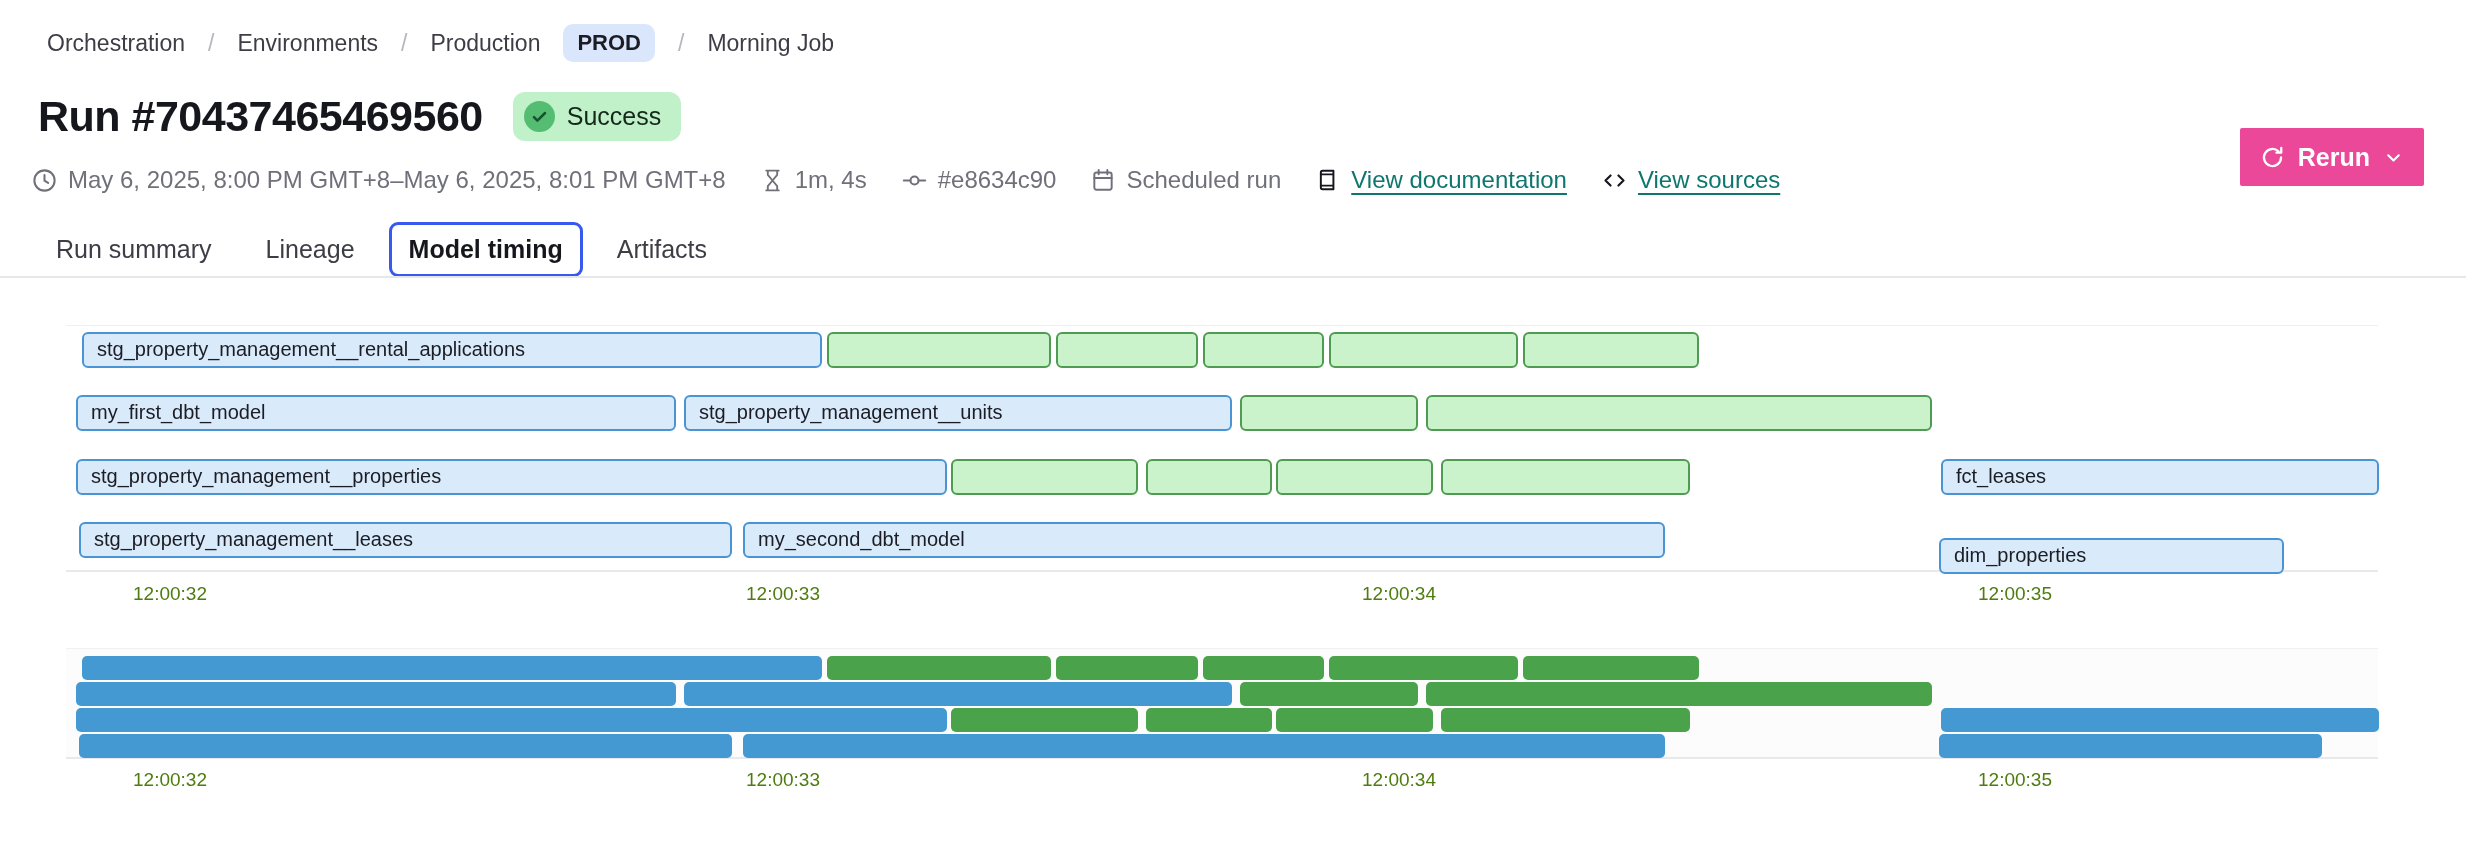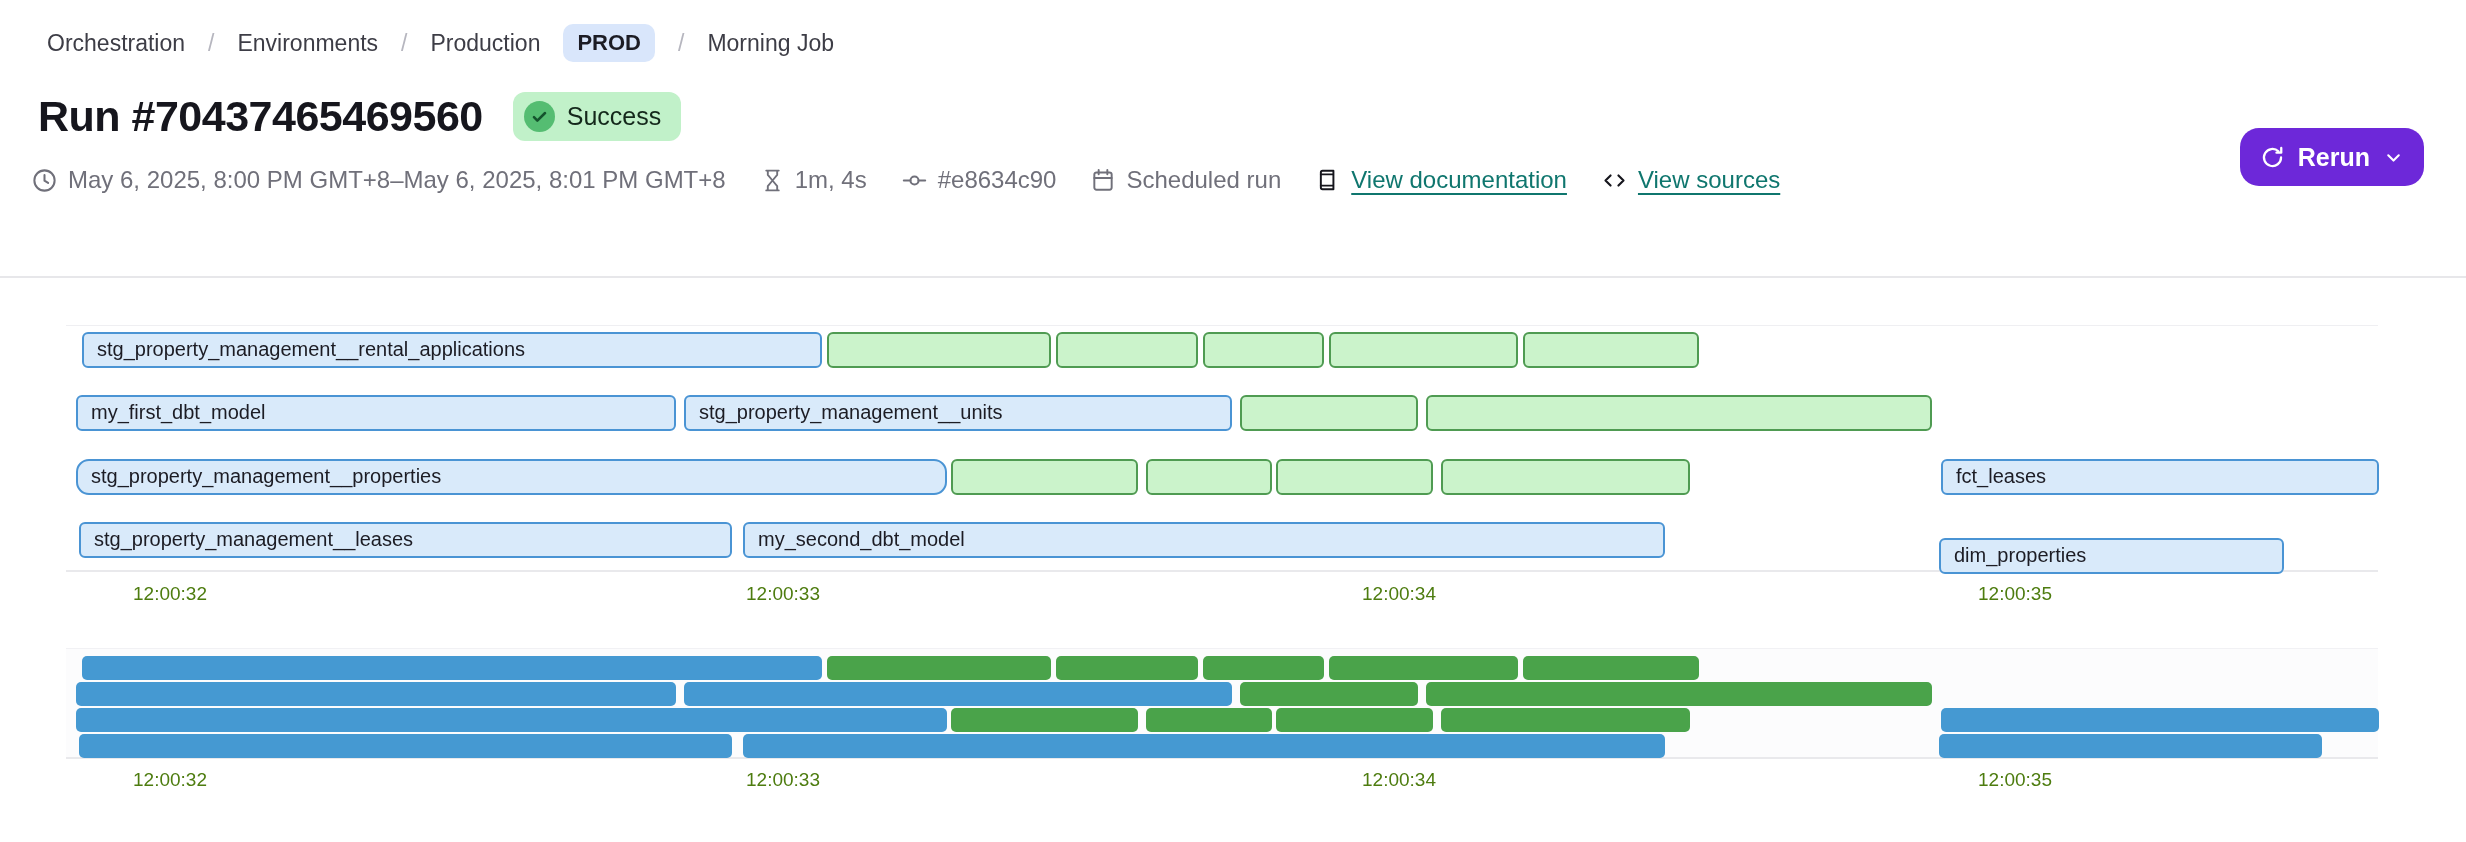--- a/index.html
+++ b/index.html
@@ -12,21 +12,21 @@
   .crumb { cursor:pointer; }
   .crumb-sep { color:#b6b6bf; }
   .env-badge { background:#d9e6fb; color:#1c1c24; font-weight:700; font-size:22px; padding:6px 14px; border-radius:10px; }
 
   
   .title-row { position:absolute; top:92px; left:38px; display:flex; align-items:flex-start; gap:30px; }
   .run-title { font-size:43px; font-weight:700; letter-spacing:-0.5px; color:#16161d; margin:0; }
   .status-badge { display:inline-flex; align-items:center; gap:12px; background:#c1f1c9; border-radius:12px; padding:9px 20px 9px 11px; font-size:25px; font-weight:500; color:#14281b; }
   .status-dot { width:31px; height:31px; border-radius:50%; background:#55bd72; display:inline-flex; align-items:center; justify-content:center; }
 
-  .rerun-btn { position:absolute; top:128px; right:42px; height:58px; display:flex; align-items:center; gap:13px; background:#6d28d9; color:#fff; border:none; border-radius:19px; padding:0 20px; font-size:25px; font-weight:600; font-family:inherit; cursor:pointer; }
+  .rerun-btn { position:absolute; top:128px; right:42px; height:58px; display:flex; align-items:center; gap:13px; background:#ec4899; color:#fff; border:none; border-radius:2px; padding:0 20px; font-size:25px; font-weight:600; font-family:inherit; cursor:pointer; }
 
   
   .meta-row { position:absolute; top:166px; left:31px; display:flex; align-items:center; gap:34px; font-size:24px; color:#70707a; }
   .meta-item { display:flex; align-items:center; gap:10px; white-space:nowrap; }
   .meta-link { color:#0f766e; font-weight:400; text-decoration:underline; text-underline-offset:5px; cursor:pointer; }
 
   
   .tabs { position:absolute; top:222px; left:36px; display:flex; align-items:center; gap:14px; font-size:25px; }
   .tab { padding:10px 17px; border:3px solid transparent; border-radius:9px; color:#3d3d46; font-weight:500; cursor:pointer; white-space:nowrap; }
   .tab.active { border-color:#3759ee; color:#16161d; font-weight:600; }
@@ -143,40 +143,46 @@
     <span class="meta-item">
       <span class="icon">
         <svg width="27" height="27" viewBox="0 0 24 24" fill="none" stroke="#16161d" stroke-width="1.9" stroke-linecap="round" stroke-linejoin="round">
             <path d="M8.5 7.5L4 12l4.5 4.5M15.5 7.5L20 12l-4.5 4.5"></path>
           </svg>
       </span>
       <a class="meta-link">View sources</a>
     </span>
   </div>
 
+  <div class="tabs">
+    <span class="tab">Run summary</span>
+    <span class="tab">Lineage</span>
+    <span class="tab active">Model timing</span>
+    <span class="tab">Artifacts</span>
+  </div>
   <div class="tabs-divider"></div>
 
   <div class="gantt" id="gantt">
       <div class="bar blue" style="left: 16px; top: 6px; width: 740px;">
         <span class="bar-label">stg_property_management__rental_applications</span>
       </div>
       <div class="bar green" style="left: 761px; top: 6px; width: 224px;"></div>
       <div class="bar green" style="left: 990px; top: 6px; width: 142px;"></div>
       <div class="bar green" style="left: 1137px; top: 6px; width: 121px;"></div>
       <div class="bar green" style="left: 1263px; top: 6px; width: 189px;"></div>
       <div class="bar green" style="left: 1457px; top: 6px; width: 176px;"></div>
       <div class="bar blue" style="left: 10px; top: 69px; width: 600px;">
         <span class="bar-label">my_first_dbt_model</span>
       </div>
       <div class="bar blue" style="left: 618px; top: 69px; width: 548px;">
         <span class="bar-label">stg_property_management__units</span>
       </div>
       <div class="bar green" style="left: 1174px; top: 69px; width: 178px;"></div>
       <div class="bar green" style="left: 1360px; top: 69px; width: 506px;"></div>
-      <div class="bar blue" style="left: 10px; top: 133px; width: 871px; border-radius: 13px;">
+      <div class="bar blue" style="left: 10px; top: 133px; width: 871px;">
         <span class="bar-label">stg_property_management__properties</span>
       </div>
       <div class="bar green" style="left: 885px; top: 133px; width: 187px;"></div>
       <div class="bar green" style="left: 1080px; top: 133px; width: 126px;"></div>
       <div class="bar green" style="left: 1210px; top: 133px; width: 157px;"></div>
       <div class="bar green" style="left: 1375px; top: 133px; width: 249px;"></div>
       <div class="bar blue" style="left: 1875px; top: 133px; width: 438px;">
         <span class="bar-label">fct_leases</span>
       </div>
       <div class="bar blue" style="left: 13px; top: 196px; width: 653px;">

